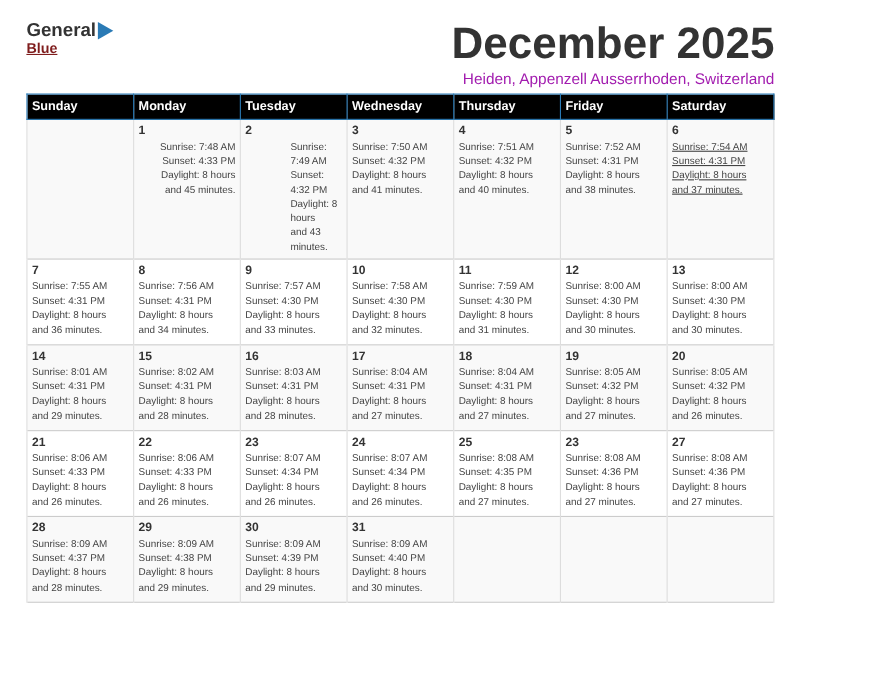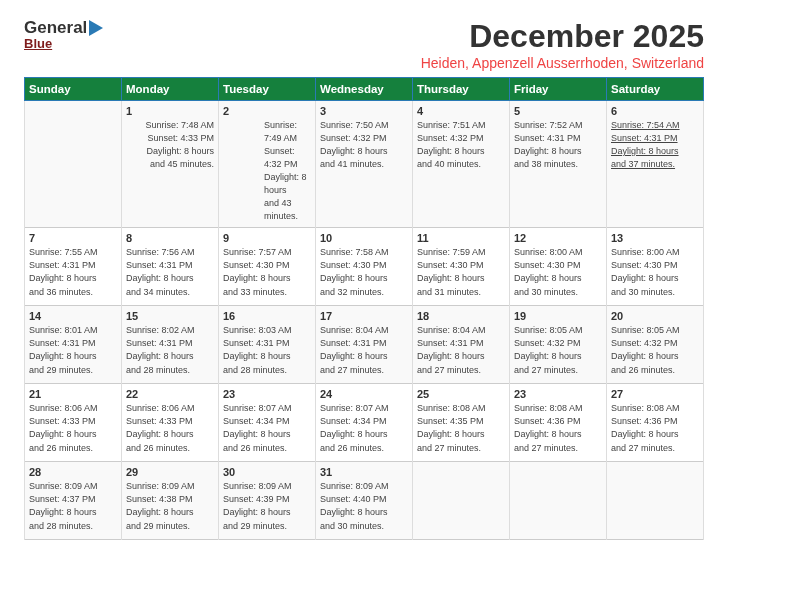--- a/index.html
+++ b/index.html
@@ -36,35 +36,35 @@
       margin-left: 2px;
     }
     .logo-line {
       display: flex;
       align-items: center;
     }
     .title-block {
       text-align: right;
     }
     .month-title {
-      font-size: 32px;
+      font-size: 40px;
       font-weight: bold;
       color: #333;
     }
     .location {
       font-size: 14px;
-      color: #ef4444;
+      color: #a21caf;
     }
     table {
       width: 100%;
       border-collapse: collapse;
       table-layout: fixed;
     }
     thead tr {
-      background-color: #15803d;
+      background-color: #000000;
     }
     thead th {
       color: #fff;
       font-size: 11.5px;
       font-weight: bold;
       padding: 5px 4px;
       text-align: left;
       border: 1px solid #2a7ab5;
     }
     tbody tr {

